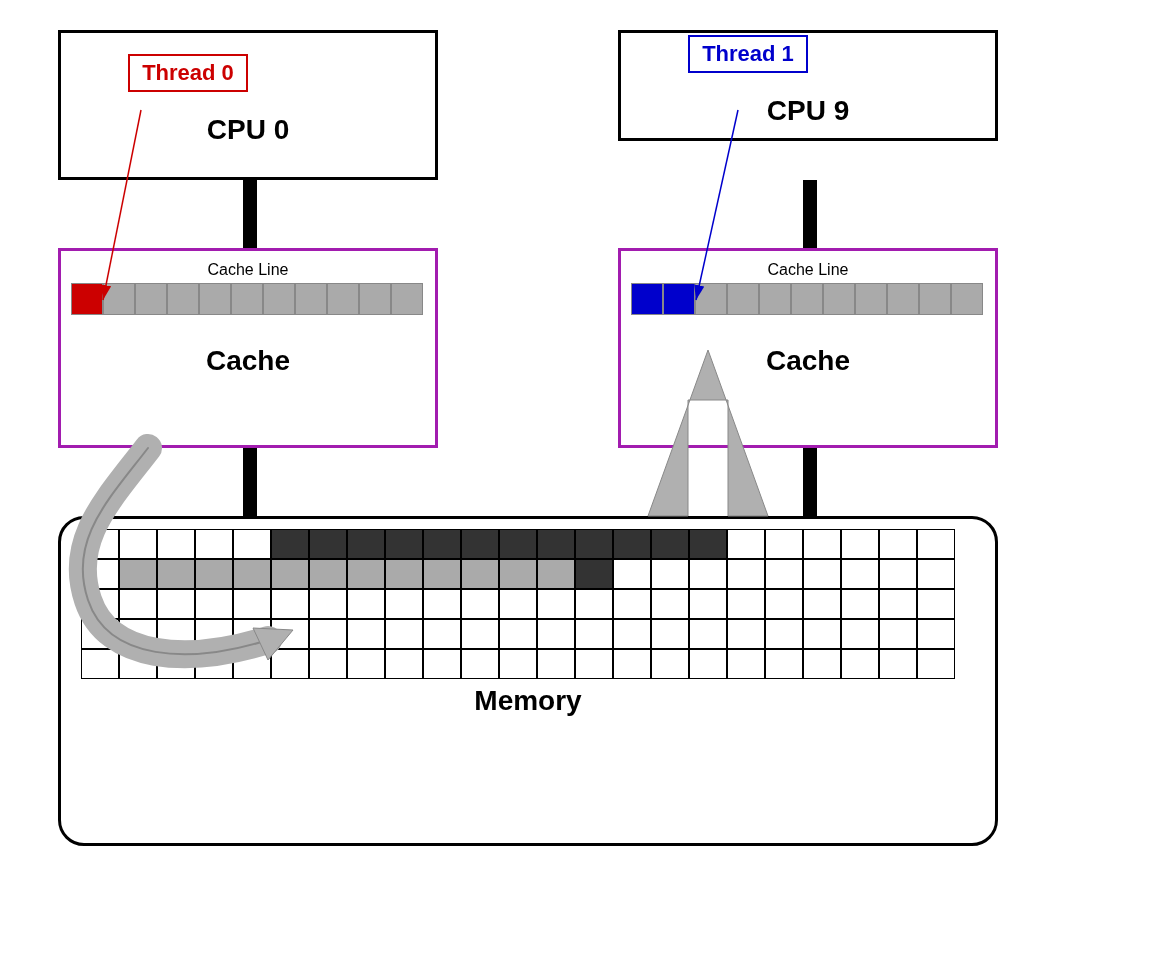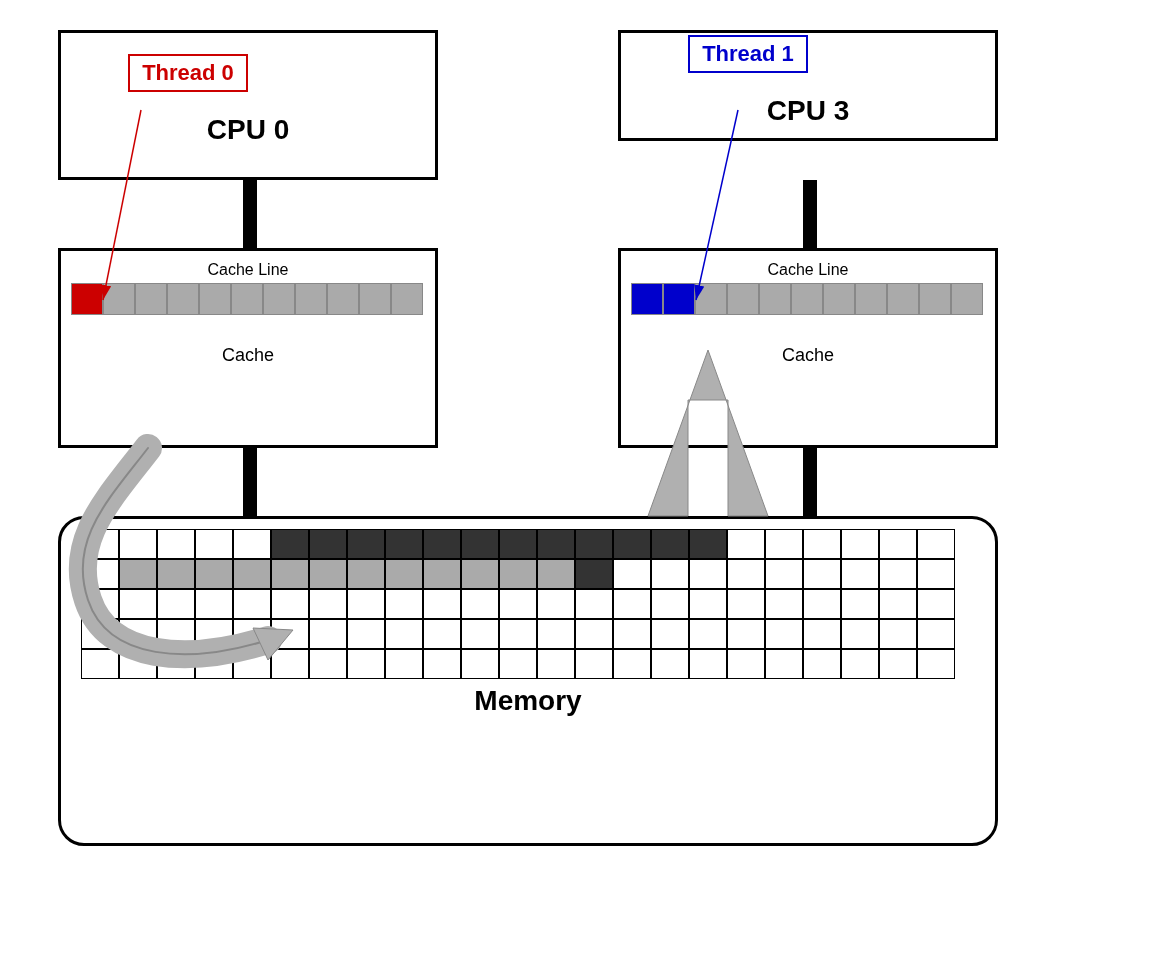--- a/index.html
+++ b/index.html
@@ -52,27 +52,27 @@
     }
 
     .thread-blue {
       color: #0000cc;
       border-color: #0000cc;
     }
 
     
     .cache-box {
       position: absolute;
-      border: 3px solid #000000;
+      border: 3px solid #a21caf;
       background: #fff;
     }
 
     .cache-label {
-      font-size: 18px;
-      font-weight: normal;
+      font-size: 28px;
+      font-weight: bold;
       text-align: center;
     }
 
     .cache-line-label {
       font-size: 16px;
       text-align: center;
       margin-bottom: 4px;
     }
 
     
@@ -150,21 +150,21 @@
 
 <div class="diagram-container">
 
   <div class="cpu-box" style="left:30px; top:10px; width:380px; height:150px;">
     <div class="thread-box thread-red" style="position:relative; top:-10px; left:-60px;">Thread 0</div>
     <div class="cpu-label">CPU 0</div>
   </div>
 
   <div class="cpu-box" style="left:590px; top:10px; width:380px; height:111px;">
     <div class="thread-box thread-blue" style="position:relative; top:-10px; left:-60px;">Thread 1</div>
-    <div class="cpu-label">CPU 3</div>
+    <div class="cpu-label">CPU 9</div>
   </div>
 
   <div class="connector" style="left:215px; top:160px; width:14px; height:70px;"></div>
 
   <div class="connector" style="left:775px; top:160px; width:14px; height:70px;"></div>
 
   <div class="cache-box" style="left:30px; top:228px; width:380px; height:200px; padding:10px;">
     <div class="cache-line-label">Cache Line</div>
 
     <div class="cache-line-row">

